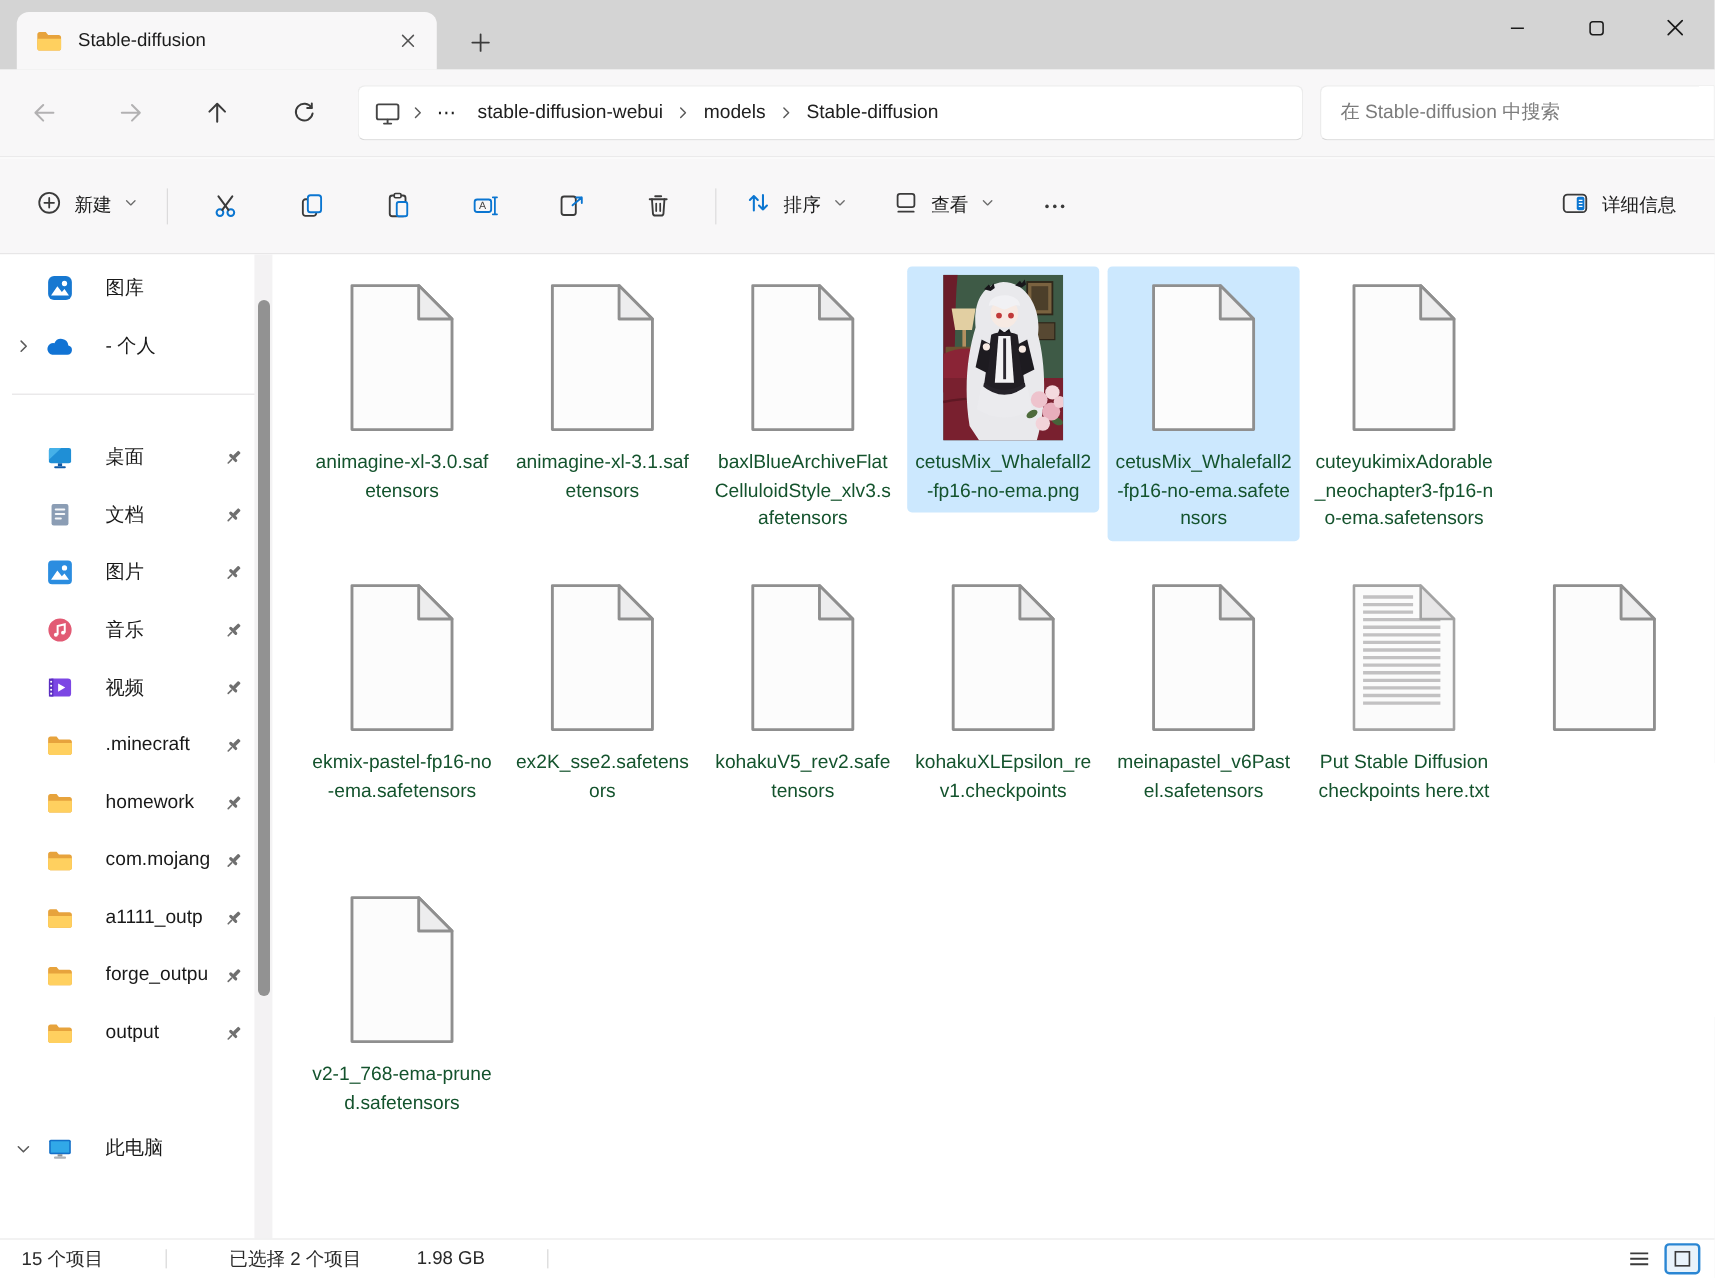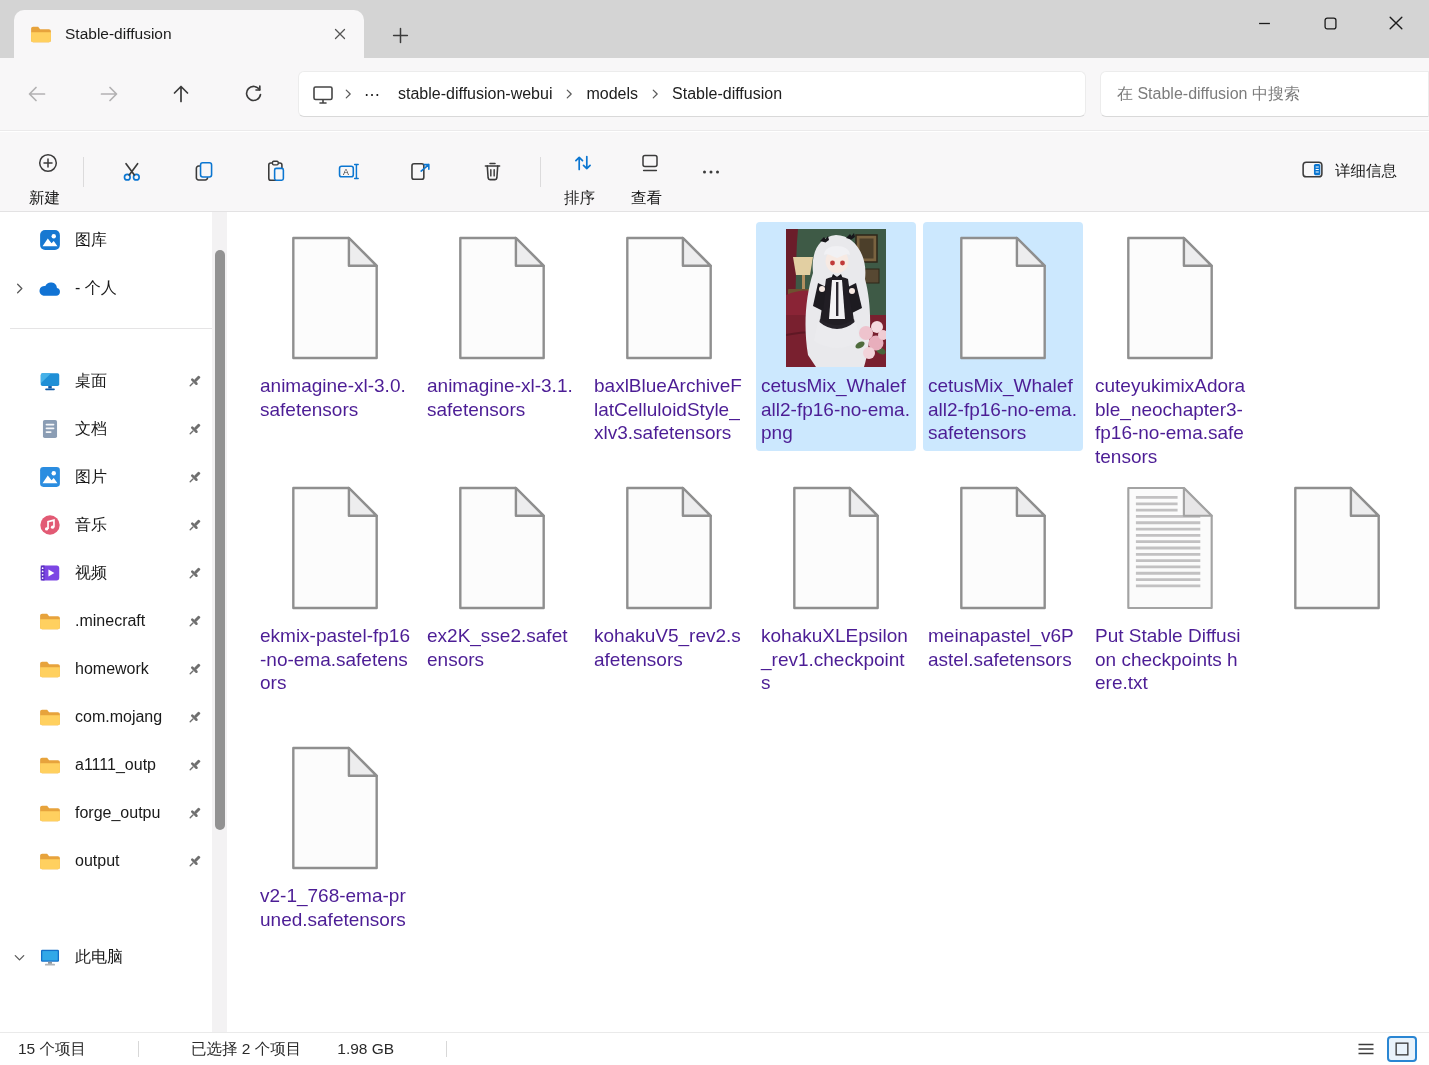--- a/index.html
+++ b/index.html
@@ -30,48 +30,48 @@
   .crumb-dots{font-size:16px;color:#202020;padding:4px 8px;letter-spacing:1px;cursor:pointer;}
   .search{position:absolute;left:1100px;top:13px;width:329px;height:46px;background:#fff;border:1px solid #ececec;
        border-bottom-color:#d9d9d9;border-radius:6px 0 0 6px;}
   .search input{width:100%;height:100%;border:none;outline:none;background:transparent;font-size:16px;
        padding:0 16px;color:#1b1b1b;}
   .search input::placeholder{color:#7c7c7c;}
 
   
   .toolbar{position:absolute;top:132px;left:0;right:0;height:80px;background:#f8f7f8;
        border-bottom:1px solid #e3e2e3;display:flex;align-items:center;padding-left:18px;}
-  .tb-btn{display:flex;align-items:flex-end;gap:9px;height:42px;padding:0 11px;border-radius:5px;cursor:pointer;flex-direction:column;}
+  .tb-btn{display:flex;align-items:center;gap:9px;height:42px;padding:0 11px;border-radius:5px;cursor:pointer;}
   .tb-label{font-size:15.5px;color:#1b1b1b;white-space:nowrap;}
   .tb-icon-btn{width:58px;height:42px;display:flex;align-items:center;justify-content:center;border-radius:5px;
        cursor:pointer;margin:0 7px;}
   .tb-divider{width:1px;height:30px;background:#dcdbdc;margin:0 12px;}
   .tb-details{position:absolute;right:22px;display:flex;align-items:center;gap:10px;height:42px;padding:0 10px;
        border-radius:5px;cursor:pointer;}
 
   
   .sidebar{position:absolute;top:212px;left:0;width:235px;bottom:33px;background:#fff;padding-top:4px;overflow:hidden;}
   .side-item{display:flex;align-items:center;height:48px;cursor:pointer;border-radius:5px;margin-right:28px;}
   .side-chev{width:38px;display:flex;align-items:center;justify-content:center;flex:0 0 38px;}
   .side-ic{width:24px;height:24px;flex:0 0 24px;display:flex;align-items:center;justify-content:center;}
-  .side-label{margin-left:13px;font-size:16px;color:#191919;white-space:nowrap;overflow:hidden;flex:1 1 auto;}
+  .side-label{margin-left:26px;font-size:16px;color:#191919;white-space:nowrap;overflow:hidden;flex:1 1 auto;}
   .side-pin{flex:0 0 22px;display:flex;align-items:center;justify-content:center;margin-right:2px;}
   .side-divider{height:1px;background:#e5e4e5;margin:16px 10px 28px 10px;}
   .side-spacer{height:48px;}
   .side-scrollbar{position:absolute;top:212px;left:212px;width:15px;bottom:33px;background:#f3f2f3;}
   .side-scroll-thumb{position:absolute;top:38px;left:2.5px;width:10px;height:580px;background:#929292;border-radius:5px;}
 
   
   .main{position:absolute;top:212px;left:235px;right:0;bottom:33px;background:#fff;overflow:hidden;}
   .grid-row{position:absolute;left:20px;display:flex;gap:7px;align-items:flex-start;}
   .row-0{top:10px;} .row-1{top:260px;} .row-2{top:520px;}
   .tile{width:160px;border-radius:4px;cursor:pointer;padding-bottom:6px;}
   .tile.selected{background:#cce8fe;}
   .tile-icon{height:152px;display:flex;align-items:center;justify-content:center;}
-  .tile-label{width:150px;margin:0 auto;font-size:19px;line-height:23.5px;color:#4c1d95;
+  .tile-label{width:150px;margin:0 auto;text-align:center;font-size:16px;line-height:23.5px;color:#14532d;
        overflow-wrap:anywhere;word-break:break-all;}
 
   
   .statusbar{position:absolute;left:0;right:0;bottom:0;height:33px;background:#fff;border-top:1px solid #eaeaea;
        display:flex;align-items:center;padding:0 18px;gap:36px;}
   .sb-text{font-size:15.5px;color:#2a2a2a;white-space:nowrap;}
   .sb-vdiv{width:1px;height:16px;background:#d8d8d8;margin:0 16px;}
   .sb-right{position:absolute;right:12px;display:flex;align-items:center;gap:6px;}
   .sb-viewbtn{width:30px;height:26px;display:flex;align-items:center;justify-content:center;border-radius:4px;
        cursor:pointer;border:2px solid transparent;}
@@ -732,21 +732,21 @@
           </div>
           <div class="tile-label">v2-1_768-ema-pruned.safetensors</div>
         </div>
       </div>
   </div>
 
   <div class="statusbar">
     <span class="sb-text">15 个项目</span>
     <span class="sb-vdiv"></span>
     <span class="sb-text">已选择 2 个项目</span>
-    <span class="sb-text" style="">1.98 GB</span>
+    <span class="sb-text" style="margin-left:10px">1.98 GB</span>
     <span class="sb-vdiv"></span>
     <div class="sb-right">
       <div class="sb-viewbtn">
         <svg viewBox="0 0 20 20" width="20" height="20">
             <path d="M2.5 5.5 H17.5 M2.5 10 H17.5 M2.5 14.5 H17.5" stroke="#3b3b3b" stroke-width="1.6"></path>
           </svg>
       </div>
       <div class="sb-viewbtn active">
         <svg viewBox="0 0 20 20" width="18" height="18">
             <rect x="3.5" y="3.5" width="13" height="13" fill="none" stroke="#3b3b3b" stroke-width="1.5"></rect>

